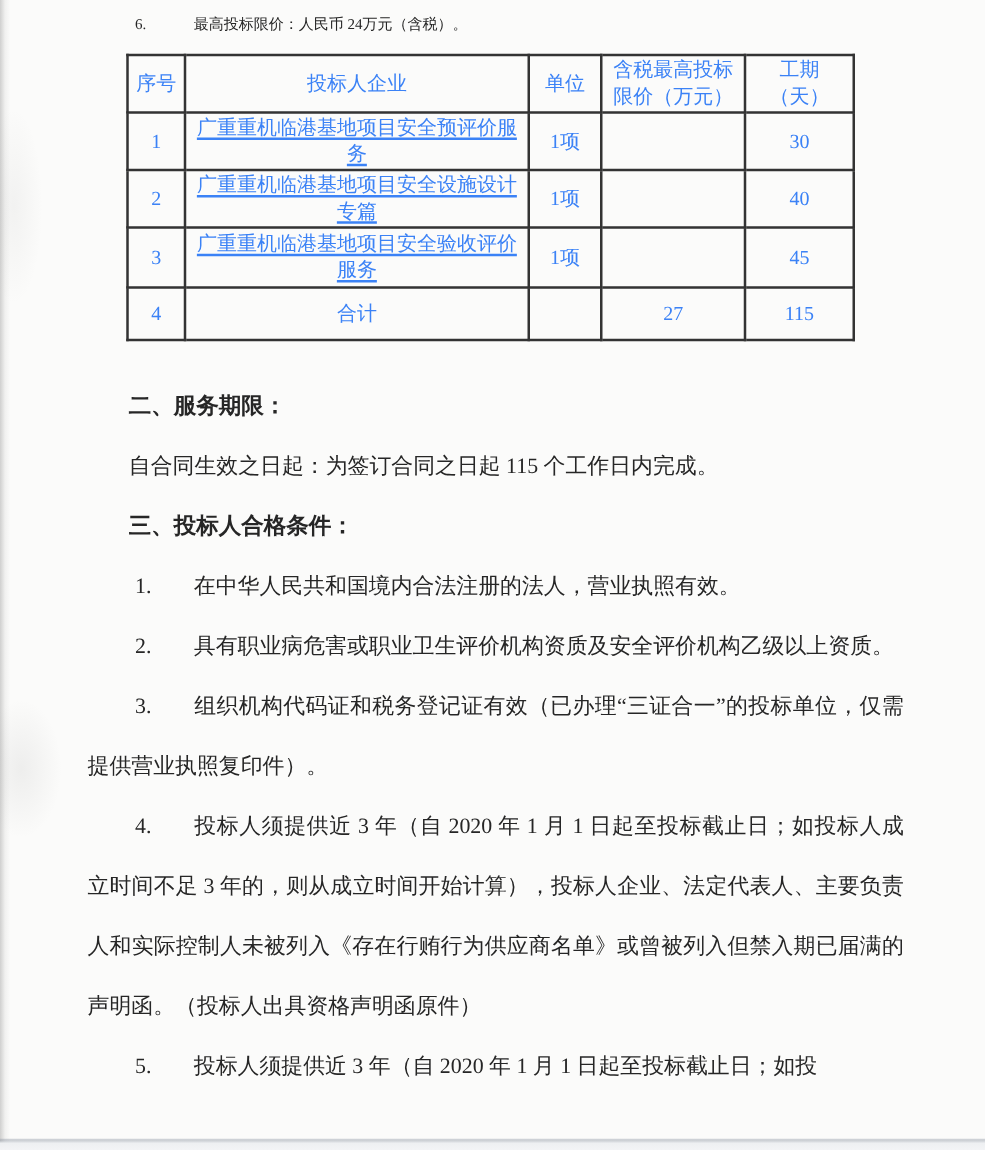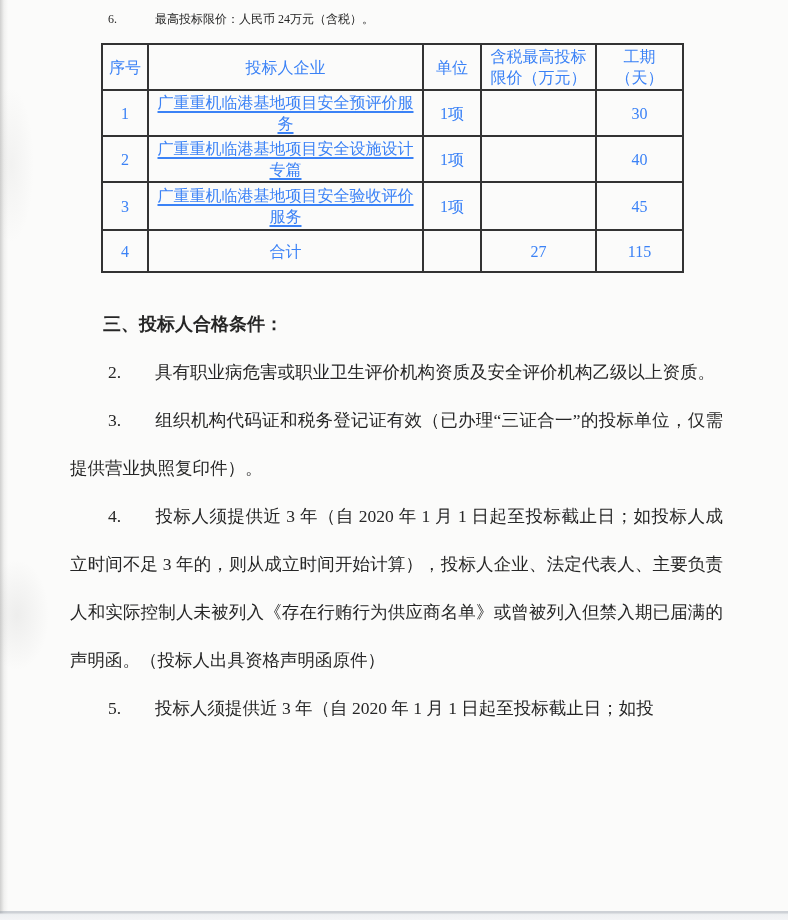--- a/index.html
+++ b/index.html
@@ -133,20 +133,23 @@
     <td>4</td>
     <td>合计</td>
     <td></td>
     <td>27</td>
     <td>115</td>
   </tr>
 </tbody>
   </table>
 
 <div class="doc-body">
+  <p class="heading">二、服务期限：</p>
+  <p class="plain">自合同生效之日起：为签订合同之日起 115 个工作日内完成。</p>
   <p class="heading">三、投标人合格条件：</p>
+  <p class="item"><span class="num">1.</span><span>在中华人民共和国境内合法注册的法人，营业执照有效。</span></p>
   <p class="item"><span class="num">2.</span><span>具有职业病危害或职业卫生评价机构资质及安全评价机构乙级以上资质。</span></p>
   <p class="item"><span class="num">3.</span><span>组织机构代码证和税务登记证有效（已办理“三证合一”的投标单位，仅需提供营业执照复印件）。</span></p>
   <p class="item"><span class="num">4.</span><span>投标人须提供近 3 年（自 2020 年 1 月 1 日起至投标截止日；如投标人成立时间不足 3 年的，则从成立时间开始计算），投标人企业、法定代表人、主要负责人和实际控制人未被列入《存在行贿行为供应商名单》或曾被列入但禁入期已届满的声明函。（投标人出具资格声明函原件）</span></p>
   <p class="item"><span class="num">5.</span><span>投标人须提供近 3 年（自 2020 年 1 月 1 日起至投标截止日；如投</span></p>
 </div>
 
 <div class="scan-bottom-edge"></div>
 
 </body></html>

